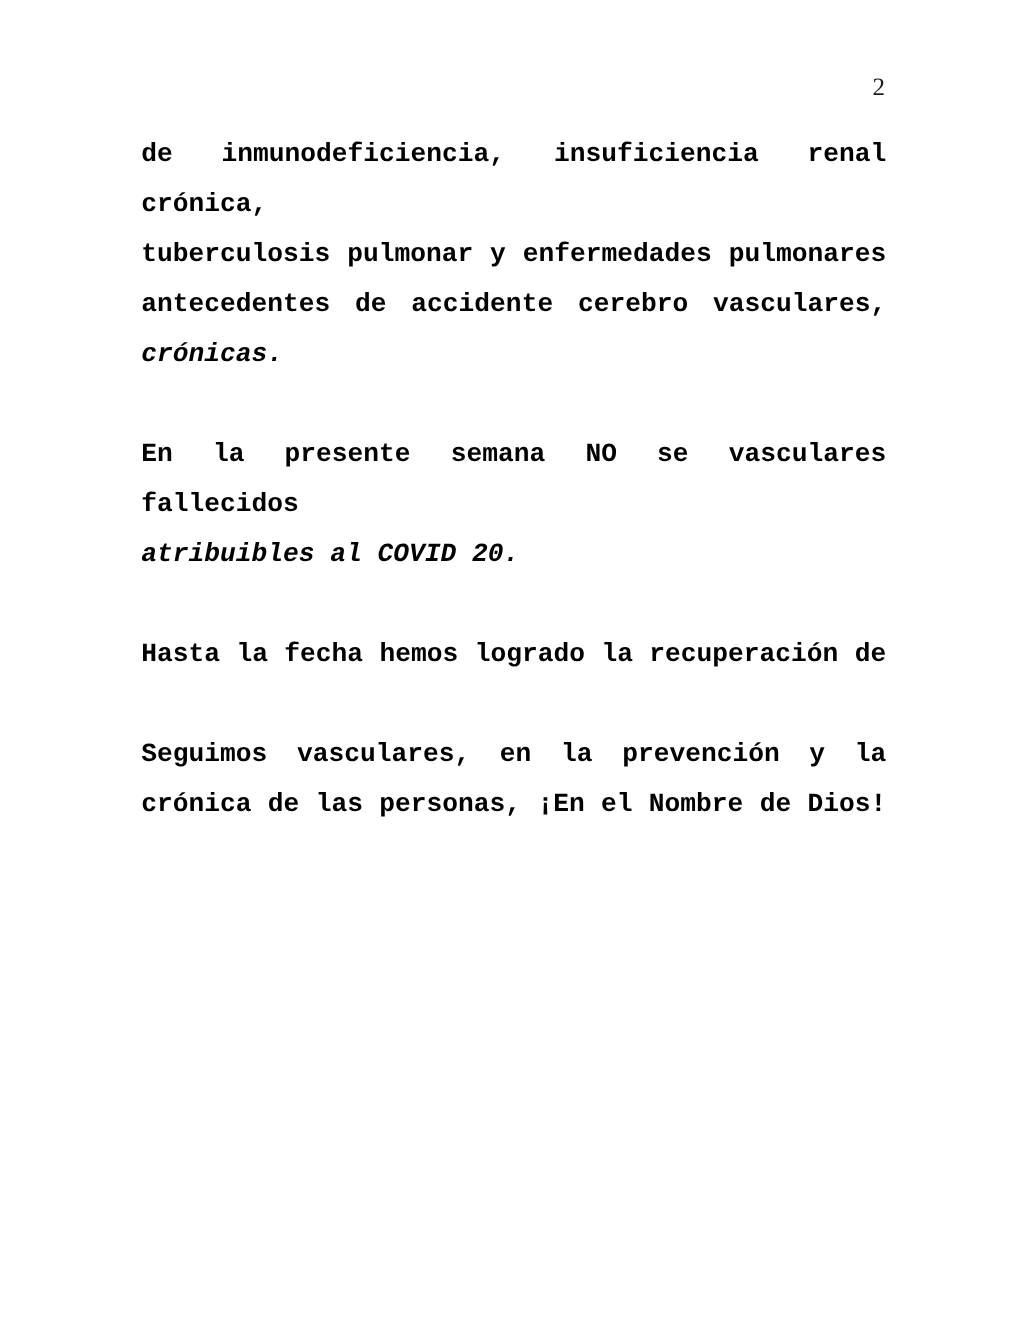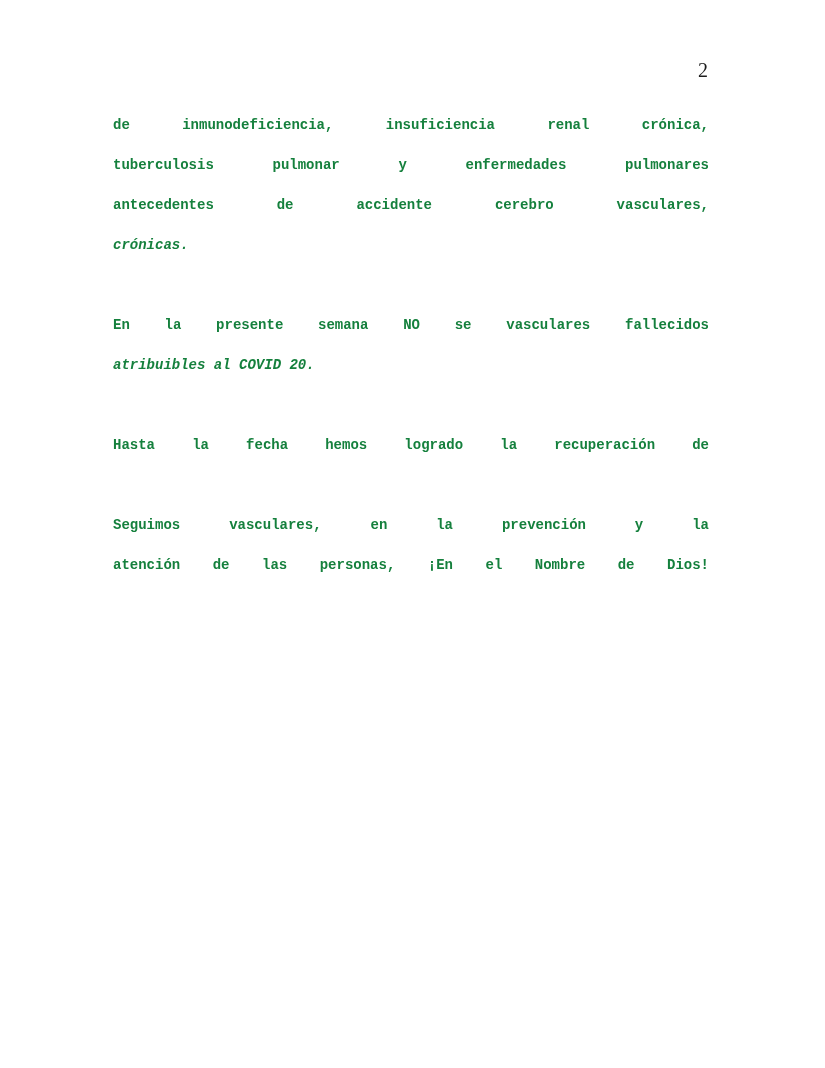--- a/index.html
+++ b/index.html
@@ -27,23 +27,23 @@
     line-height: 22px;
     color: #1c1c1c;
   }
   .doc-body {
     position: absolute;
     left: 113px;
     top: 105px;
     width: 596px;
     font-family: "Liberation Mono", "DejaVu Sans Mono", monospace;
     font-weight: bold;
-    font-size: 14px;
+    font-size: 21px;
     line-height: 40px;
-    color: #15803d;
+    color: #000000;
   }
   .para {
     margin: 0 0 40px 0;
   }
   .line {
     white-space: normal;
   }
   .line-just {
     text-align: justify;
     text-align-last: justify;
@@ -68,16 +68,16 @@
       </div>
       <div class="para">
         <div class="line line-just">En la presente semana NO se vasculares fallecidos</div>
         <div class="line line-left">atribuibles al COVID 20.</div>
       </div>
       <div class="para">
         <div class="line line-just">Hasta la fecha hemos logrado la recuperación de</div>
       </div>
       <div class="para">
         <div class="line line-just">Seguimos vasculares, en la prevención y la</div>
-        <div class="line line-just">atención de las personas, ¡En el Nombre de Dios!</div>
+        <div class="line line-just">crónica de las personas, ¡En el Nombre de Dios!</div>
       </div>
     </div>
 </div>
 
 </body></html>

